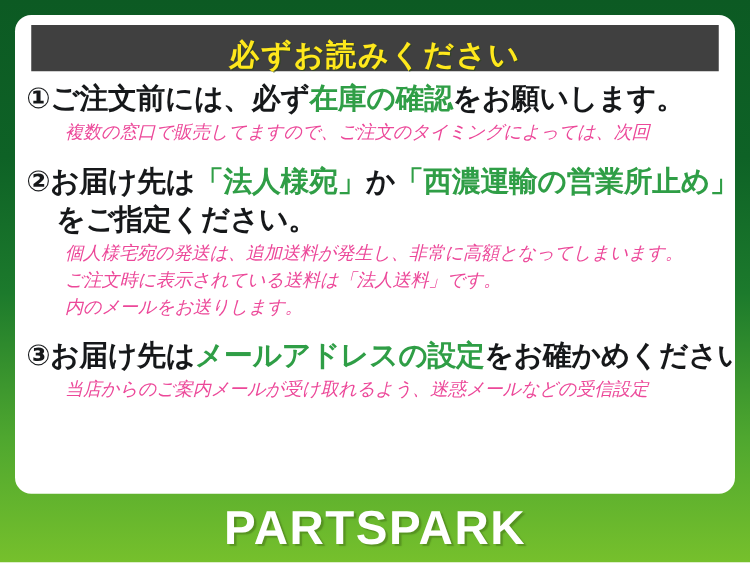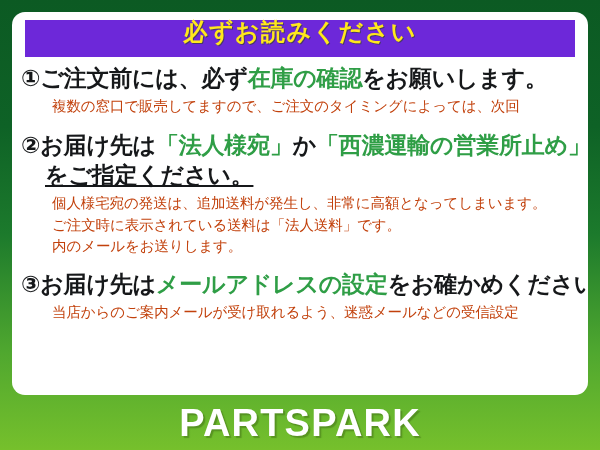--- a/index.html
+++ b/index.html
@@ -42,23 +42,23 @@
     overflow: hidden;
   }
 
   
   #title-bar {
     position: absolute;
     left: 13px;
     top: 8px;
     width: 550px;
     height: 37px;
-    background: #6d28d9;
+    background: #404040;
     display: flex;
-    align-items: flex-start;
+    align-items: flex-end;
     justify-content: center;
   }
   #title-text {
     color: #ffe81c;
     font-size: 24px;
     font-weight: bold;
     letter-spacing: 1.5px;
     text-shadow: 1px 1px 0 rgba(40,70,15,0.55);
     line-height: 1;
     white-space: nowrap;
@@ -81,37 +81,37 @@
     display: block;
     font-size: 23px;
     font-weight: bold;
     color: #16181a;
     line-height: 1.30;
     letter-spacing: -0.2px;
     white-space: nowrap;
   }
   .item-head.cont {
     padding-left: 24px;
-    text-decoration: underline;
   }
   .num {
     font-weight: bold;
   }
   .hl {
     color: #2f9e46;
   }
   .item-sub {
     margin: 2px 0 0 0;
     padding-left: 31px;
     font-size: 14.5px;
     font-weight: normal;
-    color: #c2410c;
+    color: #ec4899;
     line-height: 1.48;
     letter-spacing: -0.1px;
     white-space: nowrap;
+    font-style: italic;
   }
   .item-sub span {
     display: block;
   }
 
   #item-1 { margin-top: 0; }
   #item-2 { margin-top: 14px; }
   #item-3 { margin-top: 13px; }
 
   

